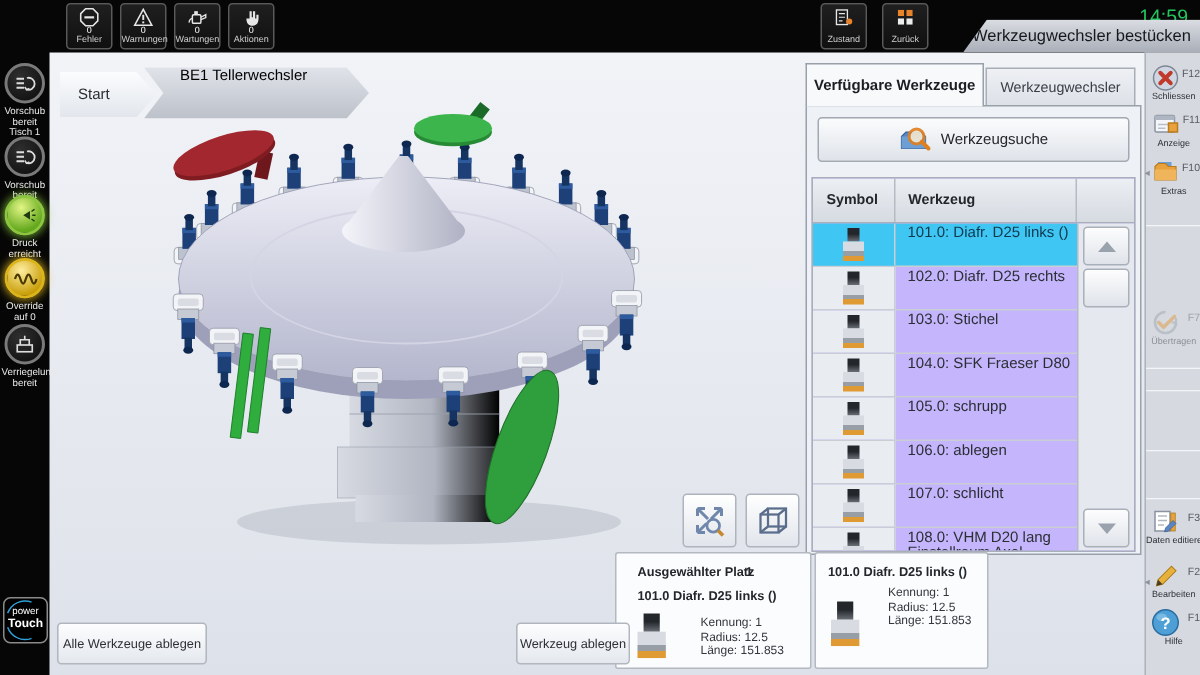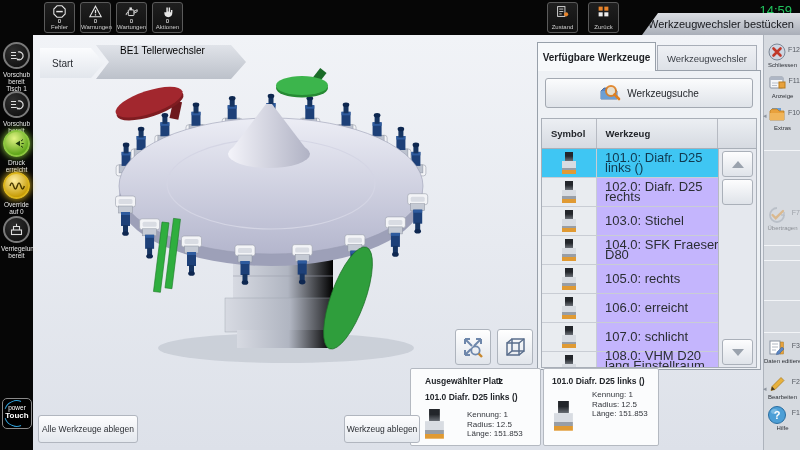--- a/index.html
+++ b/index.html
@@ -44,21 +44,21 @@
 .tab.inactive{left:657px;top:45px;width:100px;height:26px;background:linear-gradient(#eef0f4,#dde1e7);border:1px solid #a8aeb8;font-size:9.5px;color:#3a3e45;z-index:1}
 .panel-body{position:absolute;left:537px;top:70px;width:224px;height:300px;background:#eef1f5;border:1px solid #98a0aa;z-index:2}
 .search-btn{position:absolute;left:545px;top:78px;width:208px;height:30px;background:linear-gradient(#fbfcfd,#dfe3e9);border:1px solid #a3a9b2;border-radius:3px;display:flex;align-items:center;justify-content:center;gap:6px;font-size:10px;color:#24272c;z-index:3;cursor:pointer}
 .ttable{position:absolute;left:541px;top:118px;width:216px;height:250px;border:1px solid #a9afb8;background:#c4b5fd;z-index:3;overflow:hidden}
 .thead{display:flex;height:30px;background:linear-gradient(#eceff3,#d6dae1);border-bottom:1px solid #a9afb8;font-weight:bold;font-size:9.5px;color:#23262b}
 .th{display:flex;align-items:center;padding-left:9px;border-right:1px solid #b6bac2}
 .th.sym{width:55px}.th.werk{width:123px}.th.stub{width:38px;border-right:none}
 .rows{position:absolute;left:0;top:30px;width:178px;bottom:0;overflow:hidden}
 .trow{display:flex;height:29px;border-bottom:1px solid #c9cdd4;cursor:pointer}
 .cell-sym{width:55px;background:#e9ecf0;border-right:1px solid #c9cdd4;display:flex;align-items:center;justify-content:center}
-.cell-tool{width:123px;display:flex;align-items:center;padding:2px 0 2px 8px;font-size:13px;color:#2b2e33;line-height:10px}
+.cell-tool{width:123px;display:flex;padding:2px 0 2px 8px;font-size:10px;color:#2b2e33;line-height:10px}
 .trow.selected{background:#3fc6f3}
 .trow.selected .cell-sym{background:#3fc6f3}
 .trow.selected .cell-tool{color:#10384e}
 .scrollcol{position:absolute;right:0;top:30px;width:38px;bottom:0;background:#e5e8ee;border-left:1px solid #b6bac2}
 .sbtn{position:absolute;left:3px;width:31px;height:26px;background:linear-gradient(#fdfdfe,#dfe3e9);border:1px solid #aab0b9;border-radius:3px;display:flex;align-items:center;justify-content:center;cursor:pointer}
 .arrow-up{width:0;height:0;border-left:6px solid transparent;border-right:6px solid transparent;border-bottom:7px solid #9aa2ad}
 .arrow-dn{width:0;height:0;border-left:6px solid transparent;border-right:6px solid transparent;border-top:7px solid #9aa2ad}
 
 .tool-bit{position:relative;width:14px;height:22px}
 .tool-bit::before{content:"";position:absolute;left:3px;top:0;width:8px;height:9px;background:linear-gradient(180deg,#23262b 0 45%,#6a6f76)}
@@ -397,29 +397,29 @@
           </div>
       <div class="cell-tool">
             <span class="tool-label">104.0: SFK Fraeser D80</span>
           </div>
     </div>
         <div class="trow">
       <div class="cell-sym">
             <div class="tool-bit"></div>
           </div>
       <div class="cell-tool">
-            <span class="tool-label">105.0: rechts</span>
-          </div>
-    </div>
-        <div class="trow">
-      <div class="cell-sym">
-            <div class="tool-bit"></div>
-          </div>
-      <div class="cell-tool">
-            <span class="tool-label">106.0: erreicht</span>
+            <span class="tool-label">105.0: schrupp</span>
+          </div>
+    </div>
+        <div class="trow">
+      <div class="cell-sym">
+            <div class="tool-bit"></div>
+          </div>
+      <div class="cell-tool">
+            <span class="tool-label">106.0: ablegen</span>
           </div>
     </div>
         <div class="trow">
       <div class="cell-sym">
             <div class="tool-bit"></div>
           </div>
       <div class="cell-tool">
             <span class="tool-label">107.0: schlicht</span>
           </div>
     </div>

